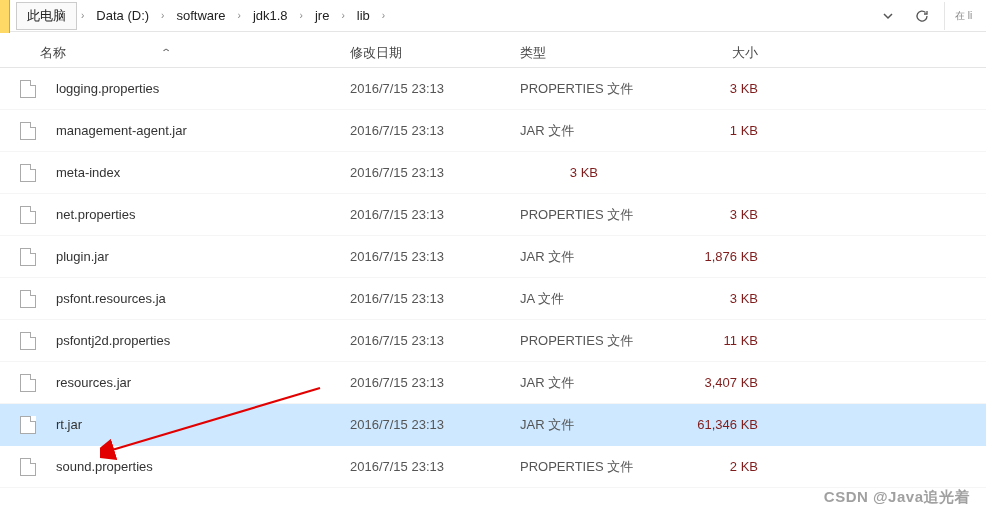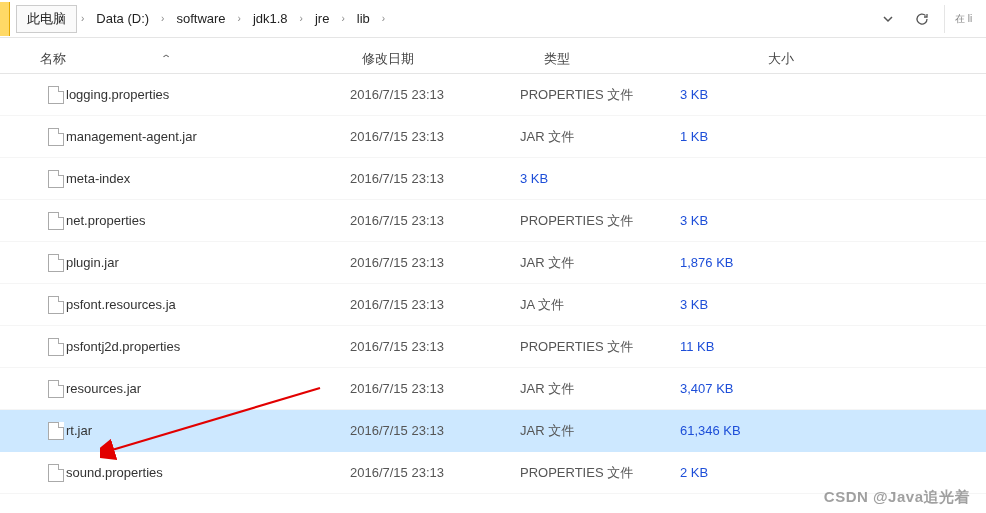--- a/index.html
+++ b/index.html
@@ -1,41 +1,41 @@
 <!DOCTYPE html>
 <html><head>
   <meta charset="utf-8">
   <style>
     * { margin: 0; padding: 0; box-sizing: border-box; }
     body { font-family: "Microsoft YaHei", "Segoe UI", Tahoma, sans-serif; font-size: 12px; color: #333; background: #fff; width: 986px; height: 513px; overflow: hidden; position: relative; }
     
-    .toolbar { display: flex; align-items: center; height: 38px; border-bottom: 1px solid #e5e5e5; background: #fff; }
+    .toolbar { display: flex; align-items: center; height: 32px; border-bottom: 1px solid #e5e5e5; background: #fff; }
     .folder-strip { width: 10px; height: 34px; background: #ffd966; border-right: 1px solid #e5a800; }
     .breadcrumb { display: flex; align-items: center; flex: 1; height: 100%; padding: 0 6px; }
     .crumb { display: flex; align-items: center; padding: 4px 8px; height: 28px; cursor: pointer; color: #222; font-size: 13px; }
     .crumb.boxed { border: 1px solid #ccc; background: #fafafa; padding: 4px 10px; border-radius: 0; }
     .crumb-sep { color: #888; margin: 0 4px; font-size: 10px; }
     .nav-icons { display: flex; align-items: center; gap: 18px; padding: 0 14px; }
     .nav-icon { width: 16px; height: 16px; display: flex; align-items: center; justify-content: center; cursor: pointer; color: #555; }
     .search-box { width: 42px; height: 28px; border-left: 1px solid #e5e5e5; display: flex; align-items: center; padding-left: 10px; color: #888; font-size: 10px; }
     
-    .header-row { display: flex; align-items: center; height: 36px; border-bottom: 1px solid #e5e5e5; font-size: 13px; color: #444; padding-top: 6px; gap: 12px; }
+    .header-row { display: flex; align-items: center; height: 36px; border-bottom: 1px solid #e5e5e5; font-size: 13px; color: #444; padding-top: 6px; }
     .col-name-h { width: 350px; padding-left: 40px; display: flex; align-items: center; }
     .col-date-h { width: 170px; }
     .col-type-h { width: 160px; }
     .col-size-h { width: 100px; text-align: right; padding-right: 22px; }
     .sort-ind { margin-left: 96px; color: #666; font-size: 10px; transform: scaleX(1.4); }
     
     .file-list { }
     .file-row { display: flex; align-items: center; height: 42px; font-size: 13px; color: #333; border-bottom: 1px solid #f5f5f5; }
     .file-row.selected { background: #cde8ff; border-bottom: 1px solid #cde8ff; }
-    .col-name { width: 350px; padding-left: 48px; display: flex; align-items: center; gap: 2px; }
+    .col-name { width: 350px; padding-left: 20px; display: flex; align-items: center; gap: 20px; }
     .col-date { width: 170px; color: #555; }
     .col-type { width: 160px; color: #555; }
-    .col-size { width: 100px; color: #1d4ed8; padding-right: 22px; }
+    .col-size { width: 100px; text-align: right; color: #7f1d1d; padding-right: 22px; }
     
     .file-icon { width: 16px; height: 18px; position: relative; }
     .file-icon::before { content: ""; position: absolute; inset: 0; border: 1px solid #aaa; background: #fff; }
     .file-icon::after { content: ""; position: absolute; top: 0; right: 0; width: 5px; height: 5px; border-left: 1px solid #aaa; border-bottom: 1px solid #aaa; background: #fff; }
     
     .arrow-svg { position: absolute; left: 100px; top: 380px; pointer-events: none; }
     
     .watermark { position: absolute; right: 16px; bottom: 6px; font-size: 15px; color: rgba(120,120,120,0.7); font-family: sans-serif; letter-spacing: 0.5px; font-weight: bold; }
   </style>
 </head>

